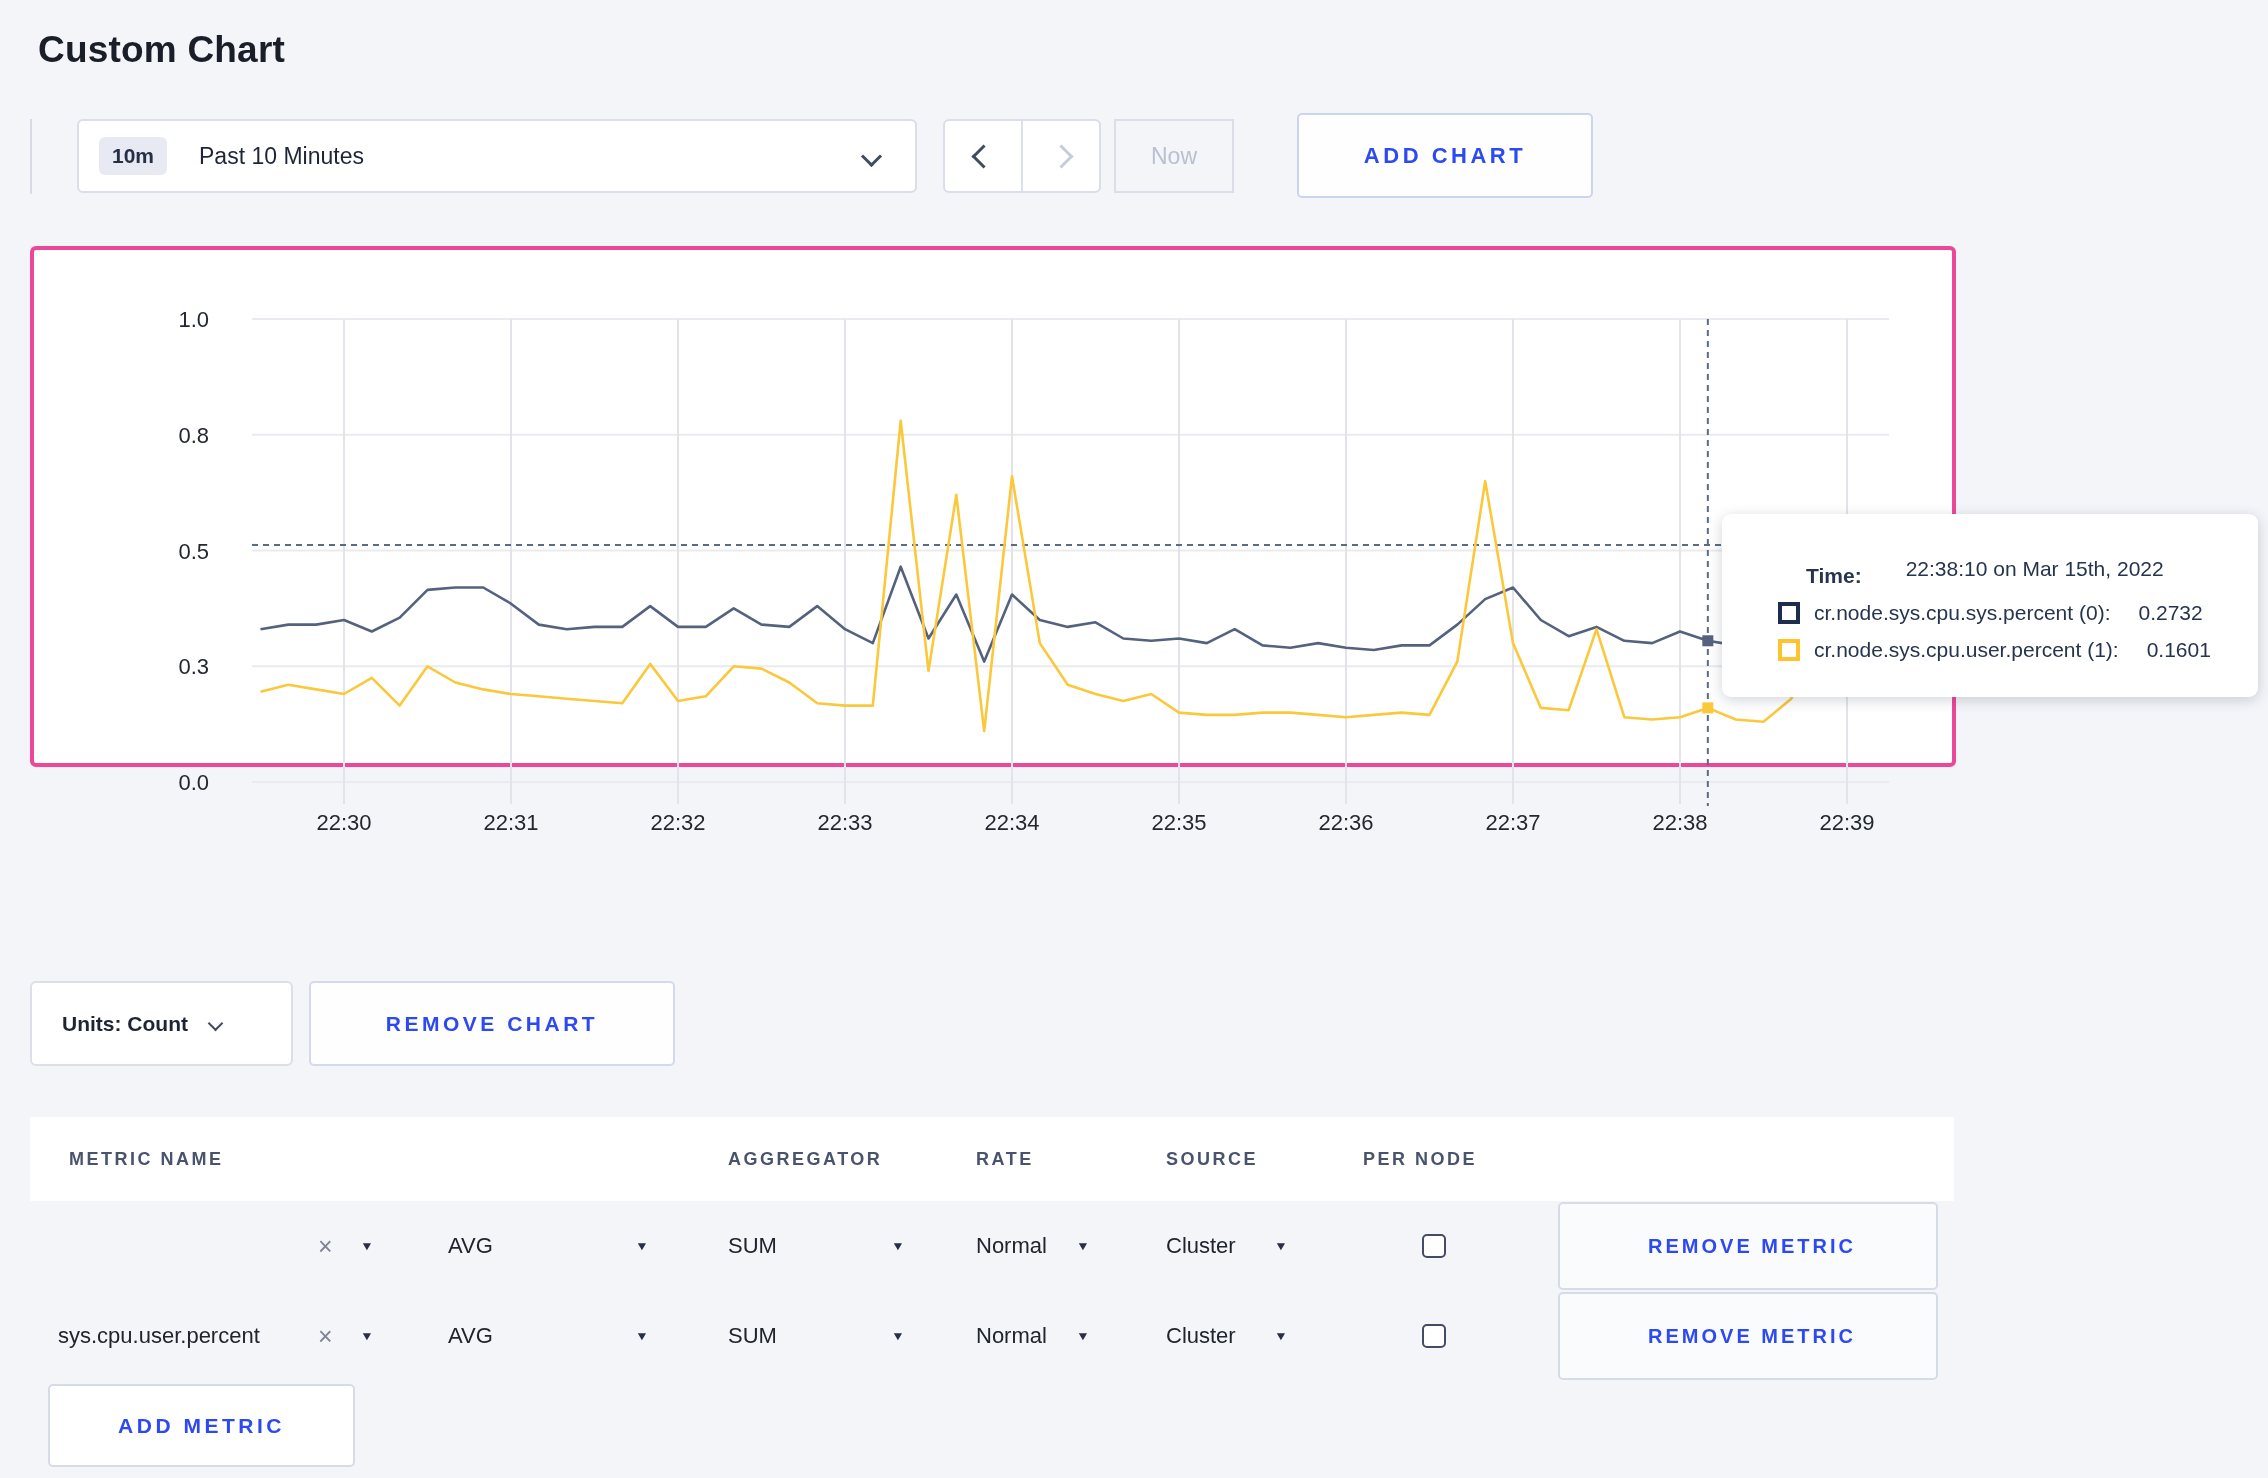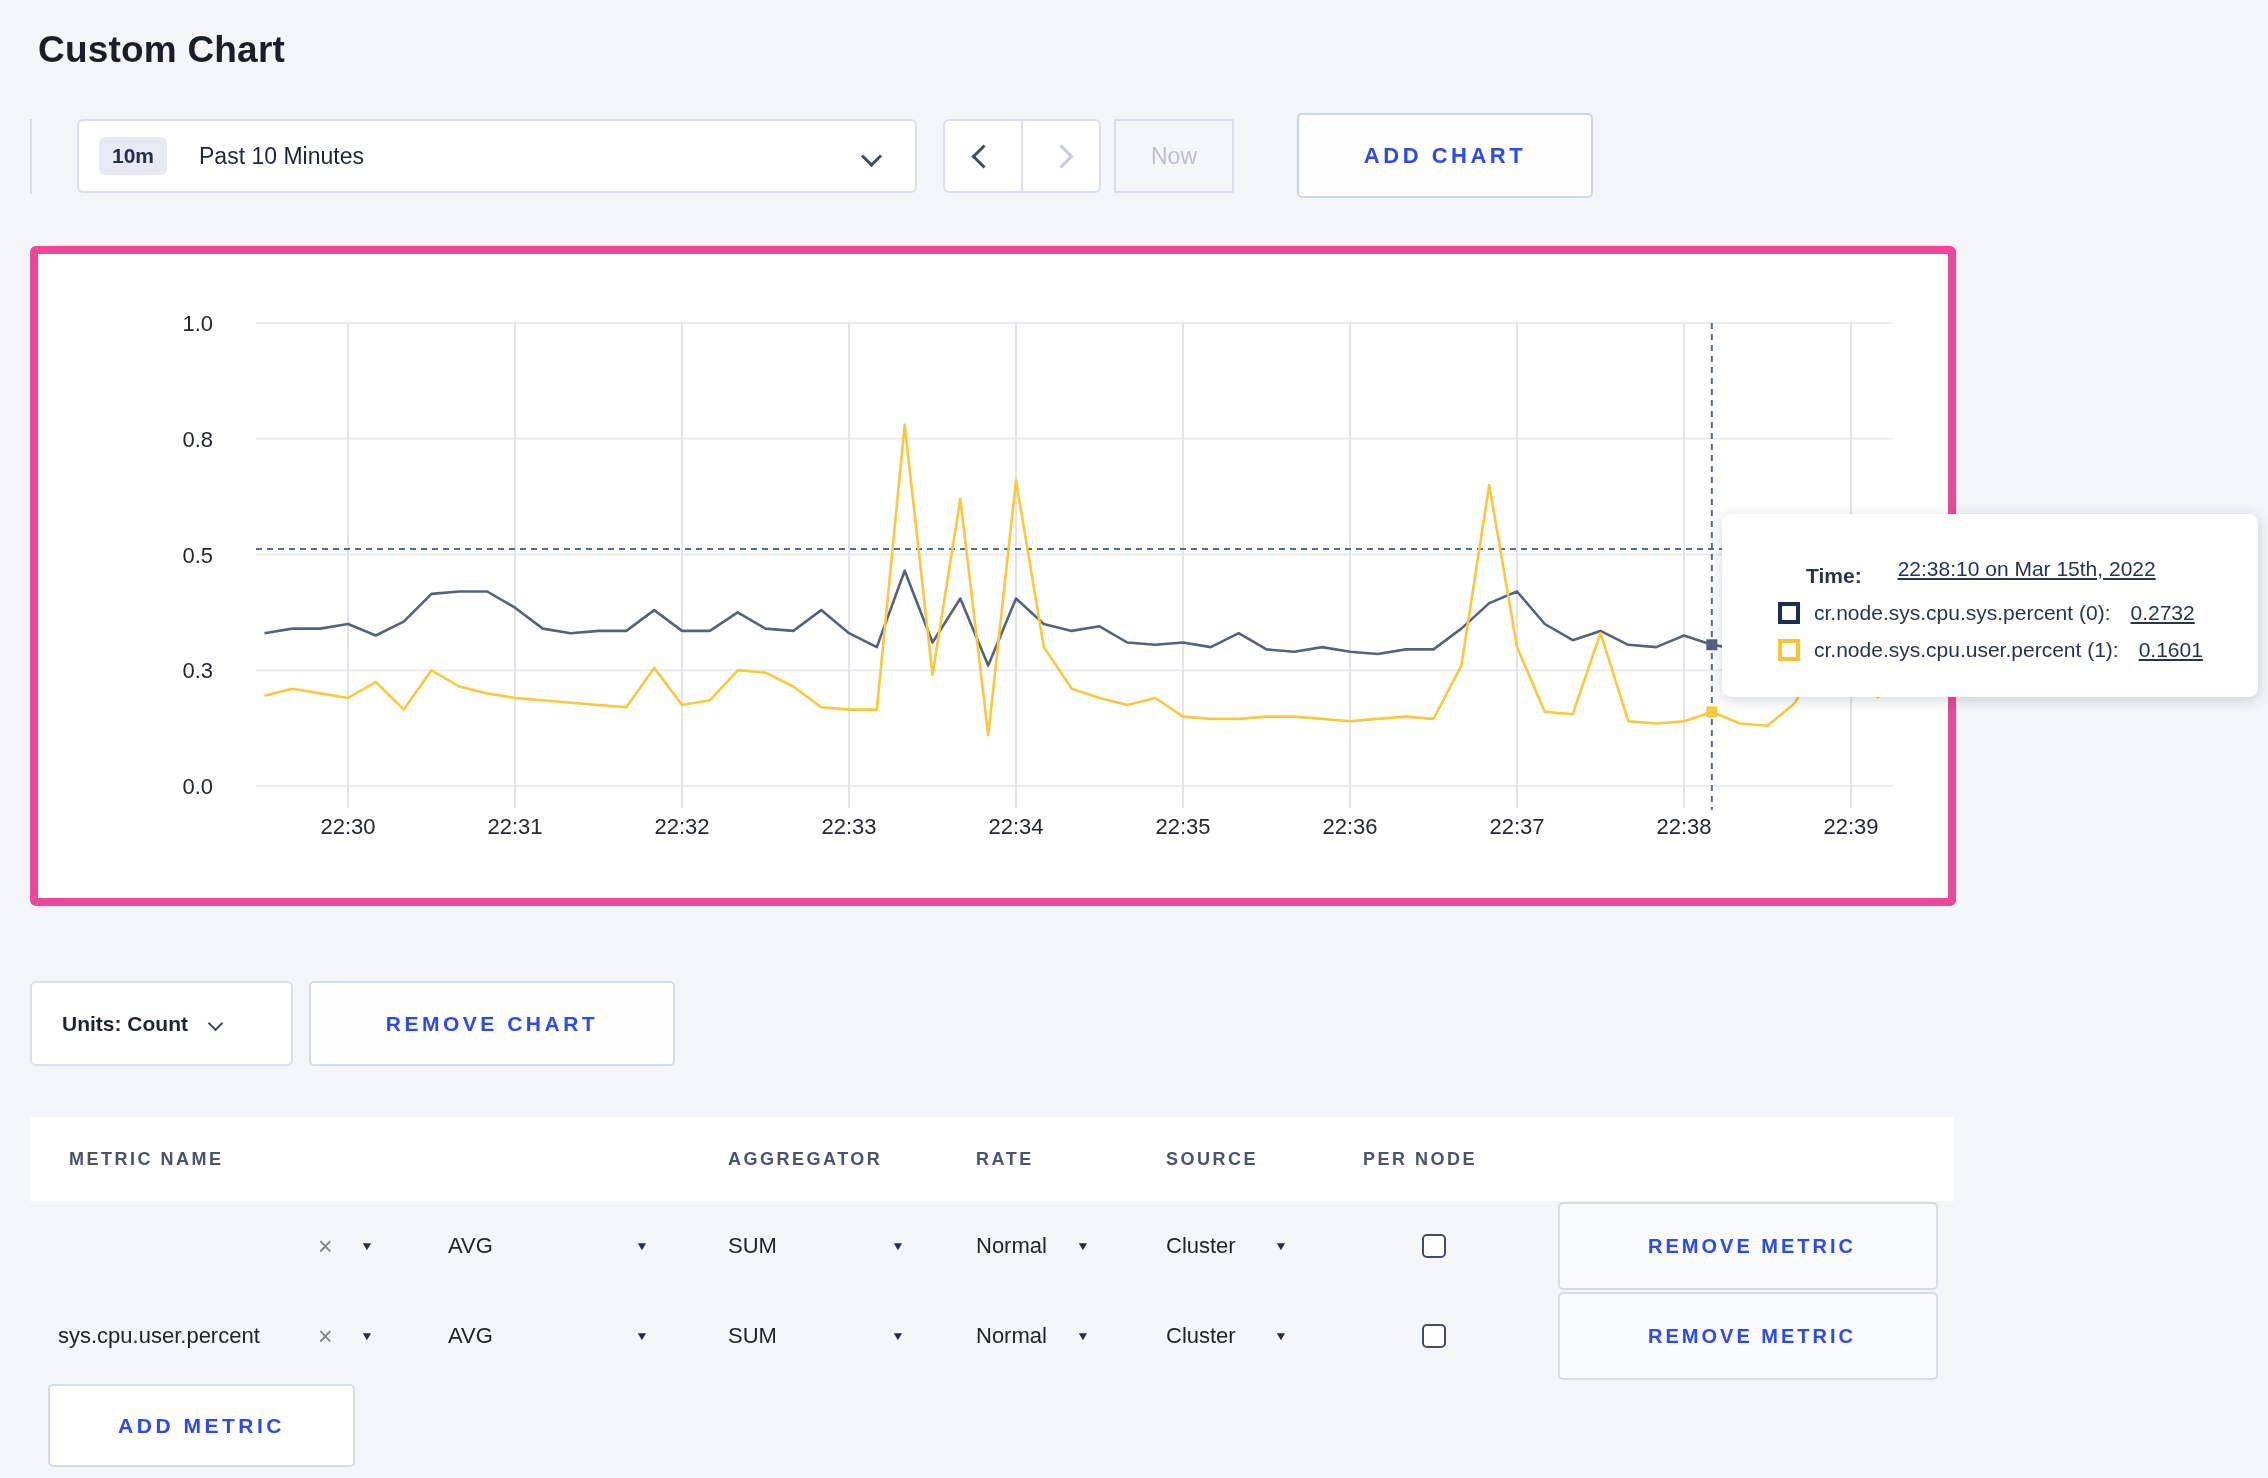--- a/index.html
+++ b/index.html
@@ -42,36 +42,36 @@
     font-size:23px;color:#b9c0cf;cursor:default;
   }
   .blue-btn{
     background:#fefefe;border:2px solid #d3daec;border-radius:5px;box-sizing:border-box;
     display:flex;align-items:center;justify-content:center;
     color:#2c49f2;font-weight:700;letter-spacing:3.5px;cursor:pointer;
   }
   .add-chart-btn{position:absolute;left:1297px;top:113px;width:296px;height:85px;font-size:22px;border-color:#ccd5ee;}
   
   .chart-card{
-    position:absolute;left:30px;top:246px;width:1926px;height:660px;background:#fff;
-    border:8px solid #ec4899;border-radius:6px;box-sizing:border-box;
+    position:absolute;left:30px;top:246px;width:1926px;height:521px;background:#fff;
+    border:4px solid #ec4899;border-radius:6px;box-sizing:border-box;
     box-shadow:0 1px 3px rgba(60,70,100,.05);
   }
   
   .chart-tooltip{
     position:absolute;left:1722px;top:514px;width:536px;height:183px;background:#fff;border-radius:9px;
     box-shadow:0 3px 14px rgba(30,40,70,.20);display:flex;flex-direction:column;justify-content:center;
     gap:13px;padding-left:56px;box-sizing:border-box;font-size:21px;color:#26344e;z-index:5;
   }
   .tt-time{margin-left:28px;}
   .tt-row{display:flex;align-items:center;}
   .tt-label{font-weight:700;margin-right:16px;margin-top:15px;}
   .tt-swatch{width:14px;height:14px;border:4px solid #000;margin-right:14px;flex:0 0 auto;}
   .tt-name{font-weight:400;}
-  .tt-value{margin-left:20px;text-decoration:underline;}
+  .tt-value{margin-left:28px;}
   
   .units-btn{
     position:absolute;left:30px;top:981px;width:263px;height:85px;background:#fff;
     border:2px solid #dadfea;border-radius:6px;box-sizing:border-box;
     display:flex;align-items:center;padding-left:30px;cursor:pointer;
     font-size:21px;font-weight:700;color:#1d2535;
   }
   .units-btn .chev{width:9px;height:9px;margin-left:22px;border-width:2.5px;}
   .remove-chart-btn{position:absolute;left:309px;top:981px;width:366px;height:85px;font-size:21px;}
   

